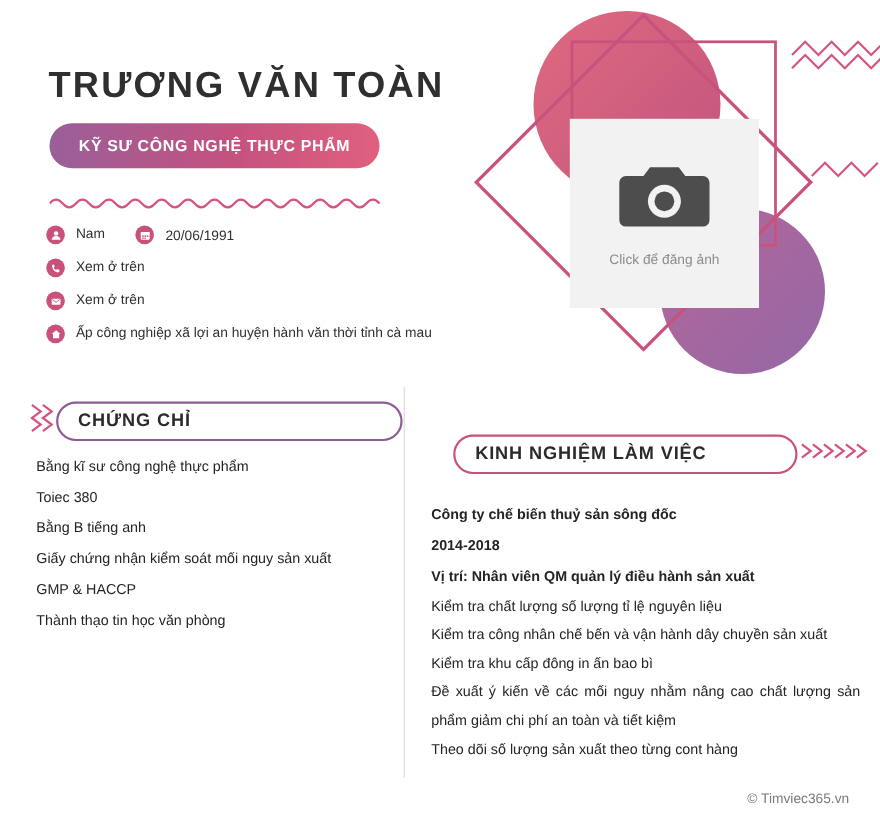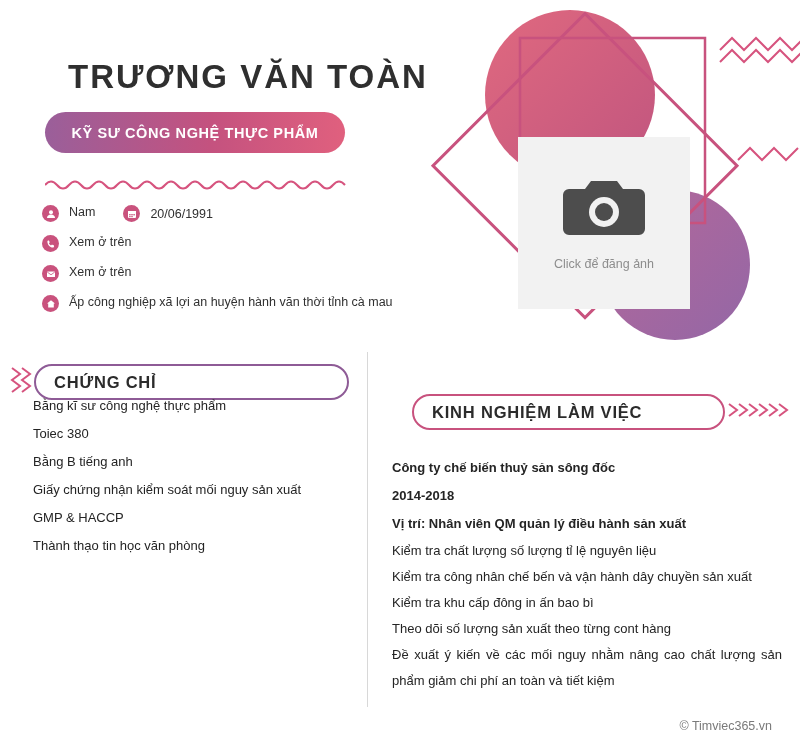--- a/index.html
+++ b/index.html
@@ -17,21 +17,21 @@
     background: #ffffff;
     overflow: hidden;
   }
 
   
   .deco { position: absolute; top: 0; right: 0; width: 380px; height: 360px; overflow: hidden; }
 
   
   .name {
     position: absolute;
-    left: 68px; top: 58px;
+    left: 44px; top: 58px;
     font-size: 33px;
     font-weight: bold;
     letter-spacing: 2px;
     color: #2f2f2f;
     white-space: nowrap;
   }
   .job-pill {
     position: absolute;
     left: 45px; top: 112px;
     width: 300px; height: 41px;
@@ -85,21 +85,21 @@
     font-size: 16.5px;
     font-weight: bold;
     letter-spacing: 0.8px;
     color: #2b2b2b;
     text-transform: uppercase;
     white-space: nowrap;
   }
   .zig { flex: 0 0 auto; }
 
   
-  .col-left  { position: absolute; left: 33px; top: 392px; width: 320px; }
+  .col-left  { position: absolute; left: 33px; top: 410px; width: 320px; }
   .col-right { position: absolute; left: 392px; top: 454px; width: 390px; }
 
   .item {
     font-size: 13px;
     line-height: 28px;
     color: #242424;
     text-align: justify;
   }
   .item.b { font-weight: bold; }
   .item.multiline { line-height: 26px; }
@@ -114,21 +114,20 @@
   
   .photo {
     position: absolute;
     left: 518px; top: 108px;
     width: 172px; height: 172px;
     background: #f2f2f2;
     display: flex;
     flex-direction: column;
     align-items: center;
     justify-content: center;
-    margin-top: 29px;
   }
   .photo-label {
     margin-top: 12px;
     font-size: 12.5px;
     color: #8d8d8d;
   }
 
   
   .footer {
     position: absolute;
@@ -240,21 +239,21 @@
         <svg width="10" height="10" viewBox="0 0 10 10" xmlns="http://www.w3.org/2000/svg">
           <path d="M5 1.3 L9 4.6 H7.8 V8.4 H2.2 V4.6 H1 Z" fill="#fff"></path>
         </svg>
       </span>
       <span class="c-txt">Ấp công nghiệp xã lợi an huyện hành văn thời tỉnh cà mau</span>
     </div>
   </div>
 
   <div class="divider"></div>
 
-  <div class="sec" style="left:10px; top:362px;">
+  <div class="sec" style="left:27px; top:362px;">
     <span class="zig">
       <svg width="24" height="36" viewBox="0 0 24 36" xmlns="http://www.w3.org/2000/svg">
         <polyline points="2,6 10,12 2,18 10,24 2,30" fill="none" stroke="#d6537e" stroke-width="2"></polyline>
         <polyline points="12,6 20,12 12,18 20,24 12,30" fill="none" stroke="#d6537e" stroke-width="2"></polyline>
       </svg>
     </span>
     <span class="sec-pill" style="border-color:#8e5b96; width:315px;">
       <span class="sec-title">CHỨNG CHỈ</span>
     </span>
   </div>
@@ -284,19 +283,19 @@
     <div class="item">Thành thạo tin học văn phòng</div>
   </div>
 
   <div class="col-right">
     <div class="item b">Công ty chế biến thuỷ sản sông đốc</div>
     <div class="item b">2014-2018</div>
     <div class="item b">Vị trí: Nhân viên QM  quản lý điều hành sản xuất</div>
     <div class="item multiline">Kiểm tra chất lượng số lượng tỉ lệ nguyên liệu</div>
     <div class="item multiline">Kiểm tra công nhân chế bến và vận hành dây chuyền sản xuất</div>
     <div class="item multiline">Kiểm tra khu cấp đông in ấn bao bì</div>
+    <div class="item multiline">Đề xuất ý kiến về các mối nguy  nhằm nâng cao chất lượng sản phẩm giảm chi phí an toàn và tiết kiệm</div>
     <div class="item multiline">Theo dõi số lượng sản xuất theo từng cont hàng</div>
-    <div class="item multiline">Đề xuất ý kiến về các mối nguy  nhằm nâng cao chất lượng sản phẩm giảm chi phí an toàn và tiết kiệm</div>
   </div>
 
   <div class="footer">© Timviec365.vn</div>
 
 </div>
 
 </body></html>

